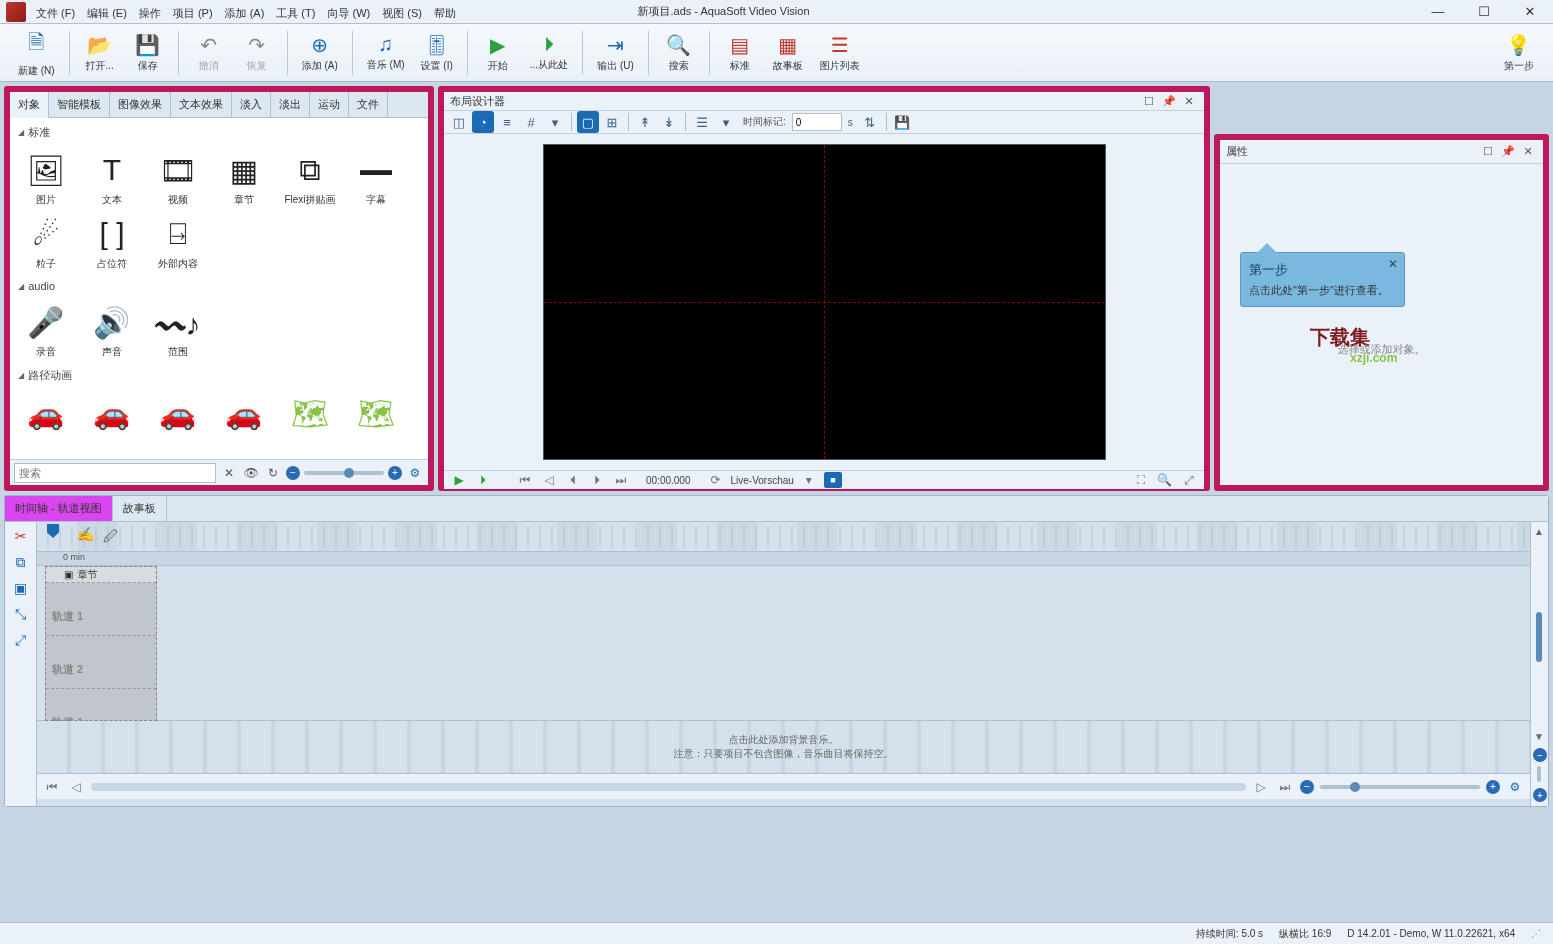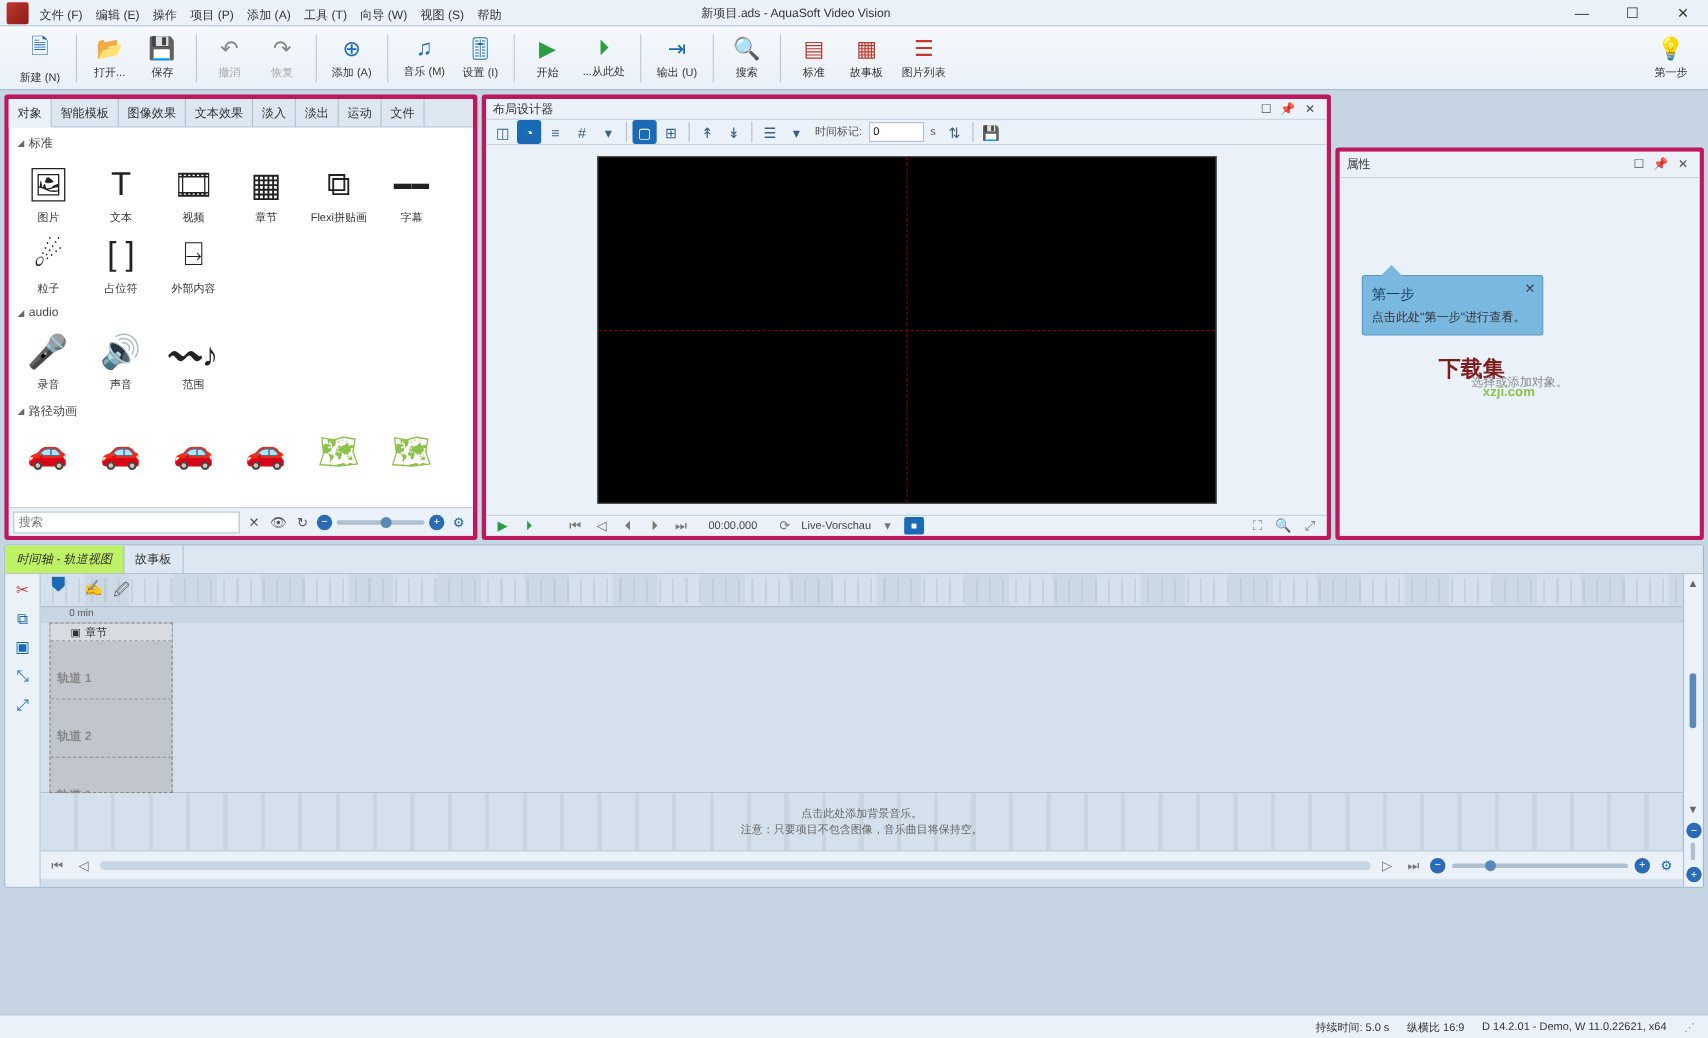--- a/index.html
+++ b/index.html
@@ -20,21 +20,21 @@
 .tool-icon { font-size: 20px; color: #1b6ab5; margin-bottom: 2px; }
 .tool-icon.green { color: #2b9e3f; }
 .tool-icon.gray { color: #888; }
 .tool-icon.yellow { color: #e6a817; }
 .tool-label { font-size: 10px; color: #333; }
 .tool-sep { width: 1px; height: 44px; background: #b8c8d8; margin: 0 6px; }
 .toolbar-spacer { flex: 1; }
 
 
 .main { display: flex; height: 413px; gap: 4px; padding: 4px; }
-.panel { background: #eaf1f8; border: 4px solid #be185d; border-radius: 3px; display: flex; flex-direction: column; }
+.panel { background: #eaf1f8; border: 6px solid #be185d; border-radius: 3px; display: flex; flex-direction: column; }
 .panel-left { width: 430px; }
 .panel-center { flex: 1; }
 .panel-right { width: 335px; margin-top: 48px; }
 
 .panel-header { height: 24px; display: flex; align-items: center; padding: 0 6px; background: #eaf1f8; border-bottom: 1px solid #c3d1df; font-size: 11px; color: #333; }
 .panel-header .spacer { flex: 1; }
 .panel-header .hbtn { width: 18px; height: 18px; display: flex; align-items: center; justify-content: center; font-size: 11px; color: #555; margin-left: 2px; }
 
 
 .tabs { display: flex; background: #dce7f1; border-bottom: 1px solid #b0c0d0; }
@@ -85,21 +85,21 @@
 .tooltip-title { font-size: 13px; color: #1a4060; margin-bottom: 4px; }
 .props-hint { position: absolute; top: 178px; left: 0; right: 0; text-align: center; font-size: 11px; color: #888; }
 .watermark { position: absolute; top: 160px; left: 90px; font-size: 20px; font-weight: bold; }
 .watermark .wm1 { color: #7f1d1d; }
 .watermark .wm2 { color: #8bc34a; font-size: 12px; display: block; margin-left: 40px; }
 
 
 .timeline-wrap { margin: 0 4px 4px 4px; background: #eaf1f8; border: 1px solid #9db3c8; border-radius: 3px; height: 312px; display: flex; flex-direction: column; }
 .tl-tabs { display: flex; background: #dce7f1; border-bottom: 1px solid #b0c0d0; }
 .tl-tab { padding: 5px 10px; font-size: 11px; border-right: 1px solid #b0c0d0; }
-.tl-tab.active { background: #bef264; font-style: italic; }
+.tl-tab.active { background: #d946ef; }
 .tl-body { flex: 1; display: flex; background: #d4e0eb; }
 .tl-left-icons { width: 32px; background: #eaf1f8; border-right: 1px solid #b0c0d0; display: flex; flex-direction: column; padding: 4px 0; gap: 6px; align-items: center; }
 .tl-left-icon { width: 20px; height: 20px; display: flex; align-items: center; justify-content: center; font-size: 14px; color: #1b6ab5; }
 .tl-tracks { flex: 1; display: flex; flex-direction: column; position: relative; }
 .tl-ruler { height: 44px; background: repeating-linear-gradient(90deg, #d4e0eb, #d4e0eb 40px, #cbd9e5 40px, #cbd9e5 80px); border-bottom: 1px solid #b0c0d0; position: relative; }
 .tl-ruler-marks { position: absolute; bottom: 0; left: 0; right: 0; height: 14px; background: #c8d6e3; border-top: 1px solid #b0c0d0; font-size: 9px; color: #555; padding-left: 26px; }
 .tl-playhead { position: absolute; top: 2px; left: 10px; width: 12px; height: 14px; background: #1b6ab5; clip-path: polygon(0 0, 100% 0, 100% 60%, 50% 100%, 0 60%); }
 .tl-mountains { position: absolute; top: 4px; left: 0; right: 0; height: 22px; opacity: 0.15; background: repeating-linear-gradient(90deg, transparent 0 10px, #789 10px 12px); }
 .tl-chapter { height: 155px; background: #d4e0eb; border-bottom: 1px solid #b0c0d0; position: relative; }
 .tl-chapter-block { position: absolute; top: 0; left: 8px; width: 112px; height: 155px; background: #c0c6cc; border: 1px dashed #888; }

